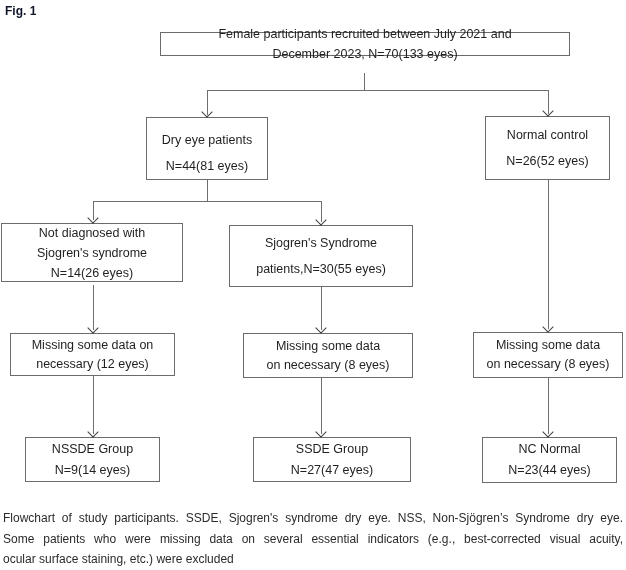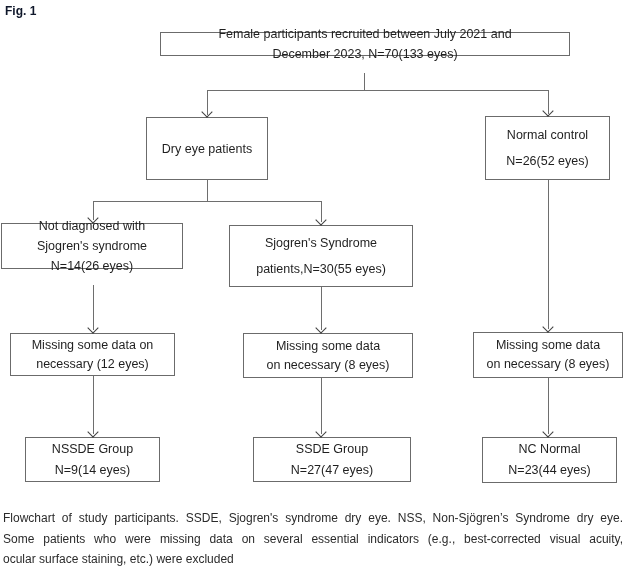--- a/index.html
+++ b/index.html
@@ -18,23 +18,23 @@
   .mid .nline{line-height:19px;}
   .grp .nline{line-height:21px;}
   .cline{position:absolute;background:#6e6e6e;}
   .ah{
     position:absolute;width:7px;height:7px;
     border-left:1.5px solid #3f3f3f;border-bottom:1.5px solid #3f3f3f;
     transform:rotate(-45deg);
   }
   
   #b-recruited{left:160px;top:32px;width:410px;height:24px;}
-  #b-dry{left:146px;top:117px;width:122px;height:63px;}
+  #b-dry{left:146px;top:117px;width:122px;height:63px;justify-content:flex-end;}
   #b-normal{left:485px;top:116px;width:125px;height:64px;}
-  #b-notdiag{left:1px;top:223px;width:182px;height:46px;}
+  #b-notdiag{left:1px;top:223px;width:182px;height:59px;}
   #b-sjogren{left:229px;top:225px;width:184px;height:62px;}
   #b-miss1{left:10px;top:333px;width:165px;height:43px;align-items:center;}
   #b-miss2{left:243px;top:333px;width:170px;height:45px;}
   #b-miss3{left:473px;top:332px;width:150px;height:46px;}
   #b-nssde{left:25px;top:437px;width:135px;height:45px;}
   #b-ssde{left:253px;top:437px;width:158px;height:45px;}
   #b-ncg{left:482px;top:437px;width:135px;height:46px;}
   
   #l1{left:364px;top:73px;width:1.4px;height:17px;}
   #l2{left:207px;top:90px;width:342px;height:1.4px;}
@@ -73,20 +73,21 @@
 
   <div class="fig-label">Fig. 1</div>
 
   <div class="node" id="b-recruited">
     <div class="nline">Female participants recruited between July 2021 and</div>
     <div class="nline">December 2023, N=70(133 eyes)</div>
   </div>
 
   <div class="node wide" id="b-dry">
     <div class="nline">Dry eye patients</div>
+    <div class="nline">N=44(81 eyes)</div>
   </div>
 
   <div class="node wide" id="b-normal">
     <div class="nline">Normal control</div>
     <div class="nline">N=26(52 eyes)</div>
   </div>
 
   <div class="node" id="b-notdiag">
     <div class="nline">Not diagnosed with</div>
     <div class="nline">Sjogren's syndrome</div>

